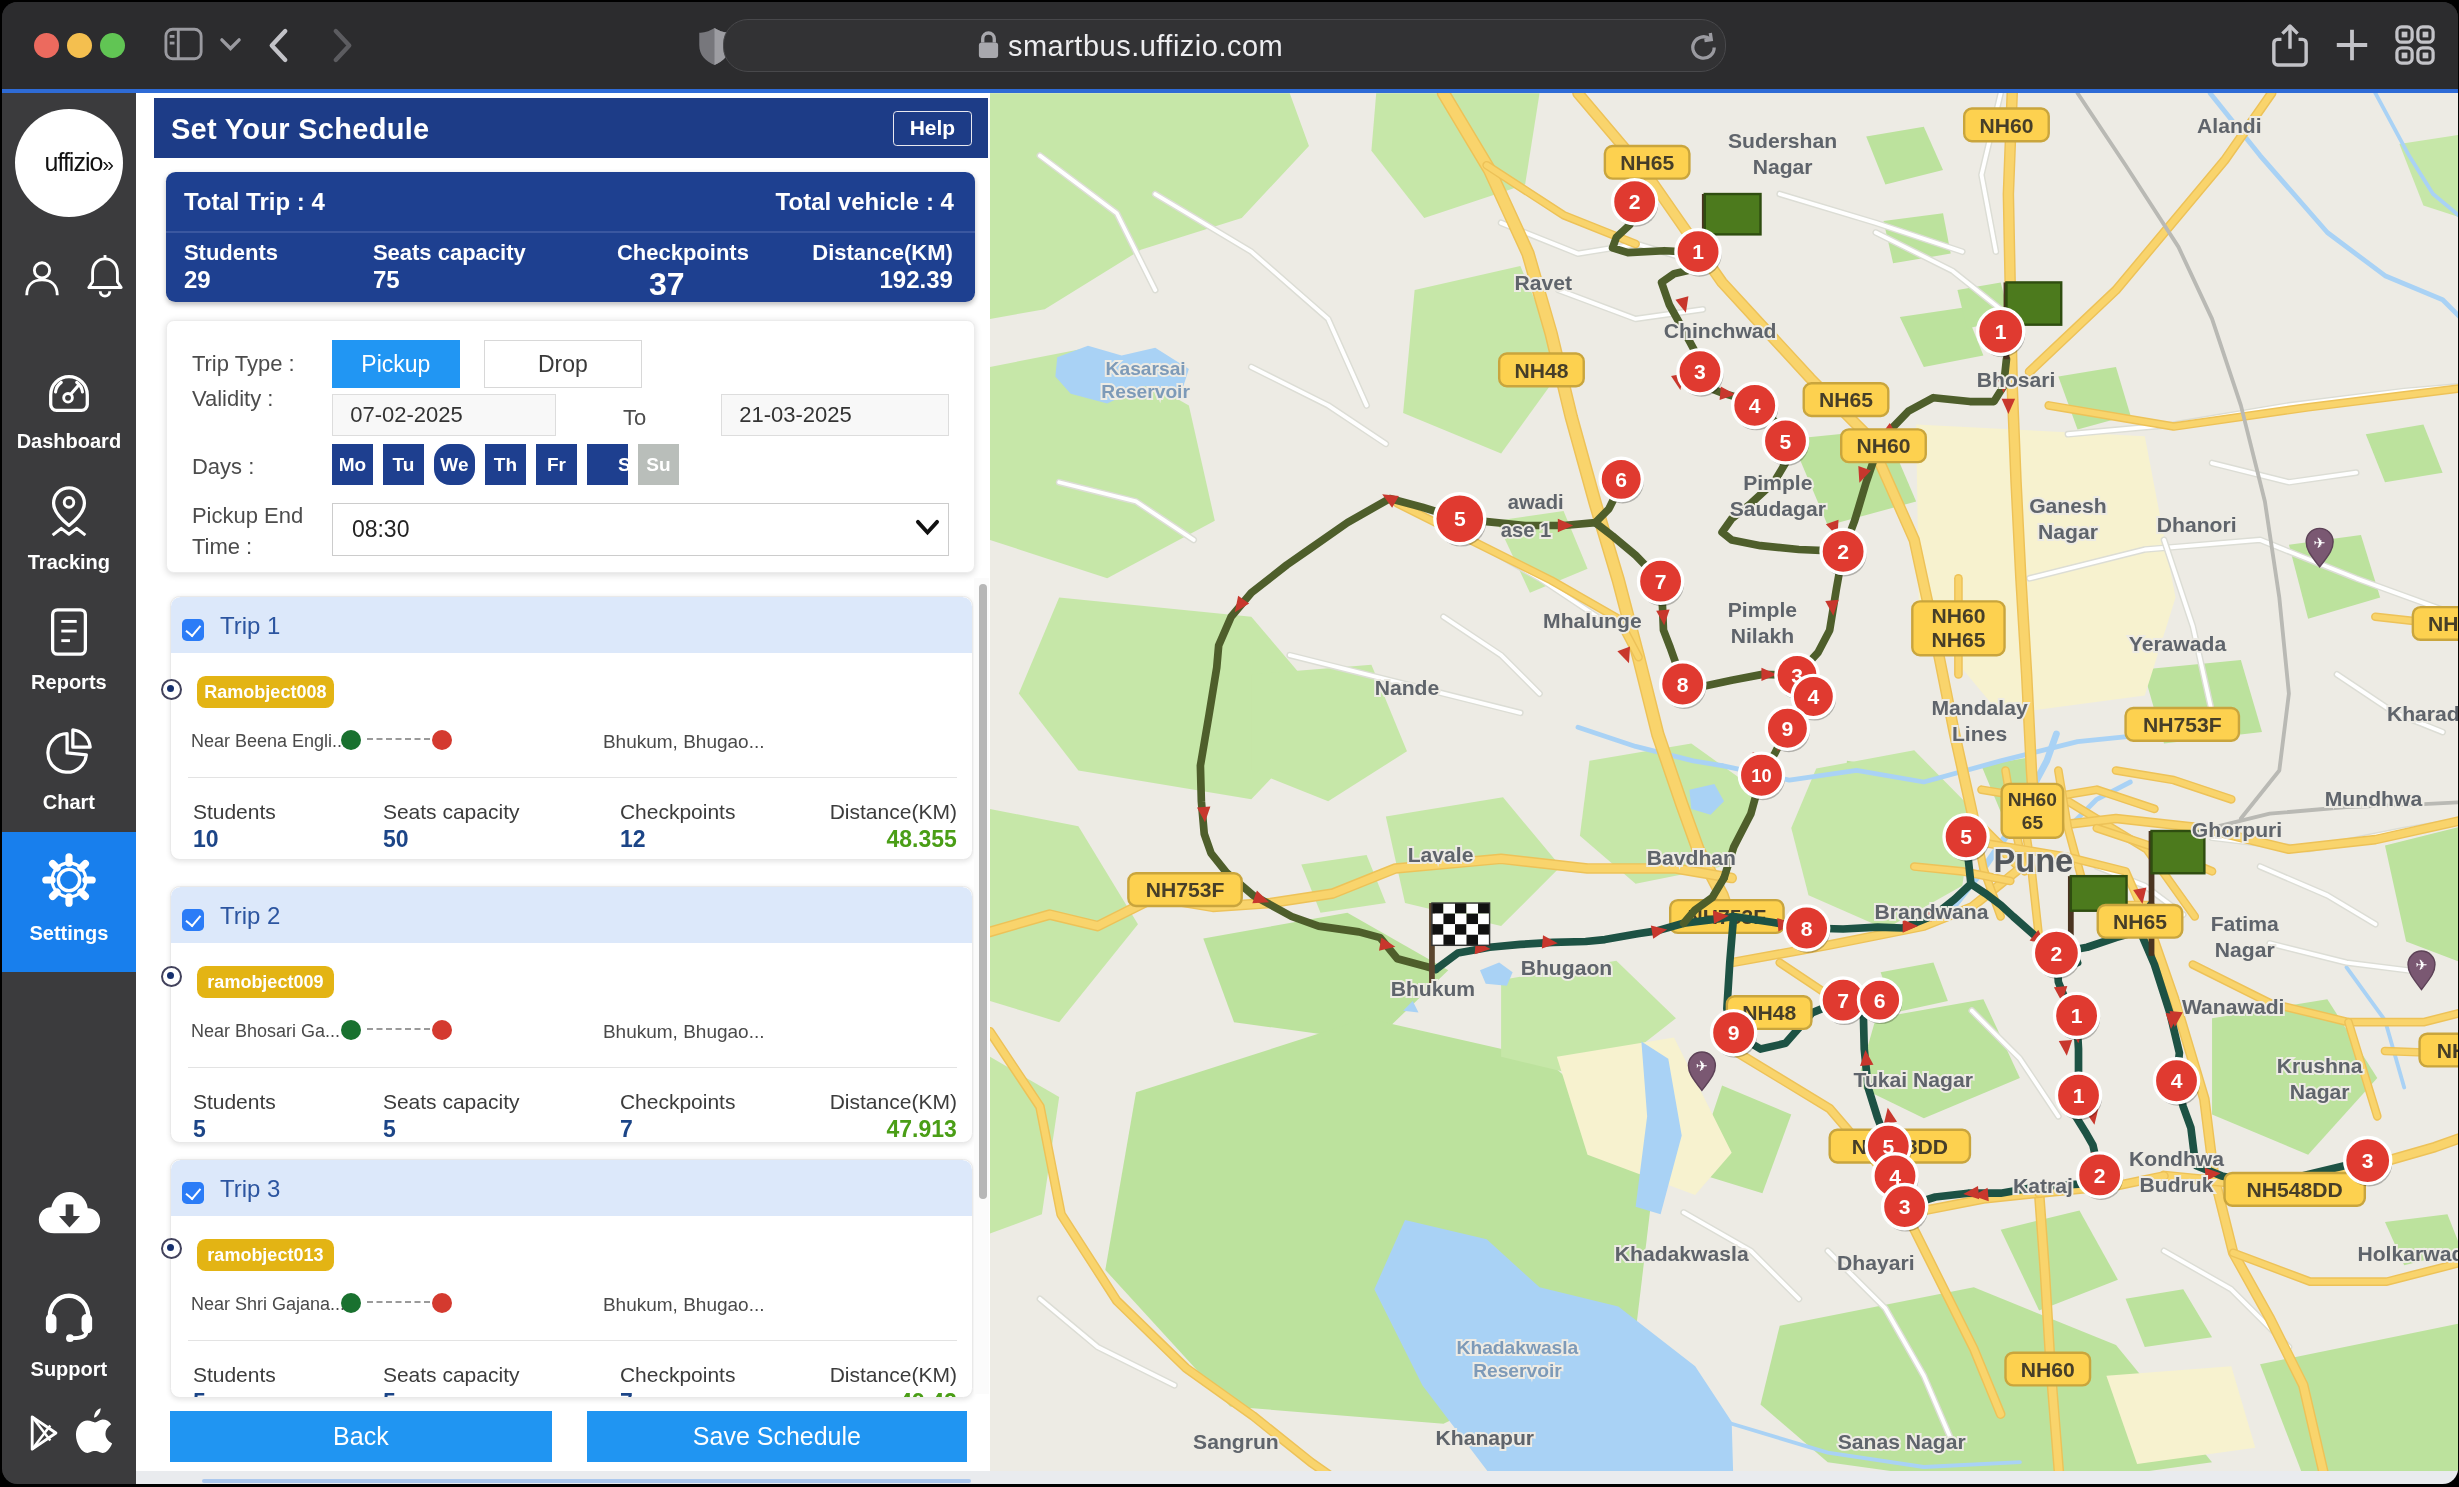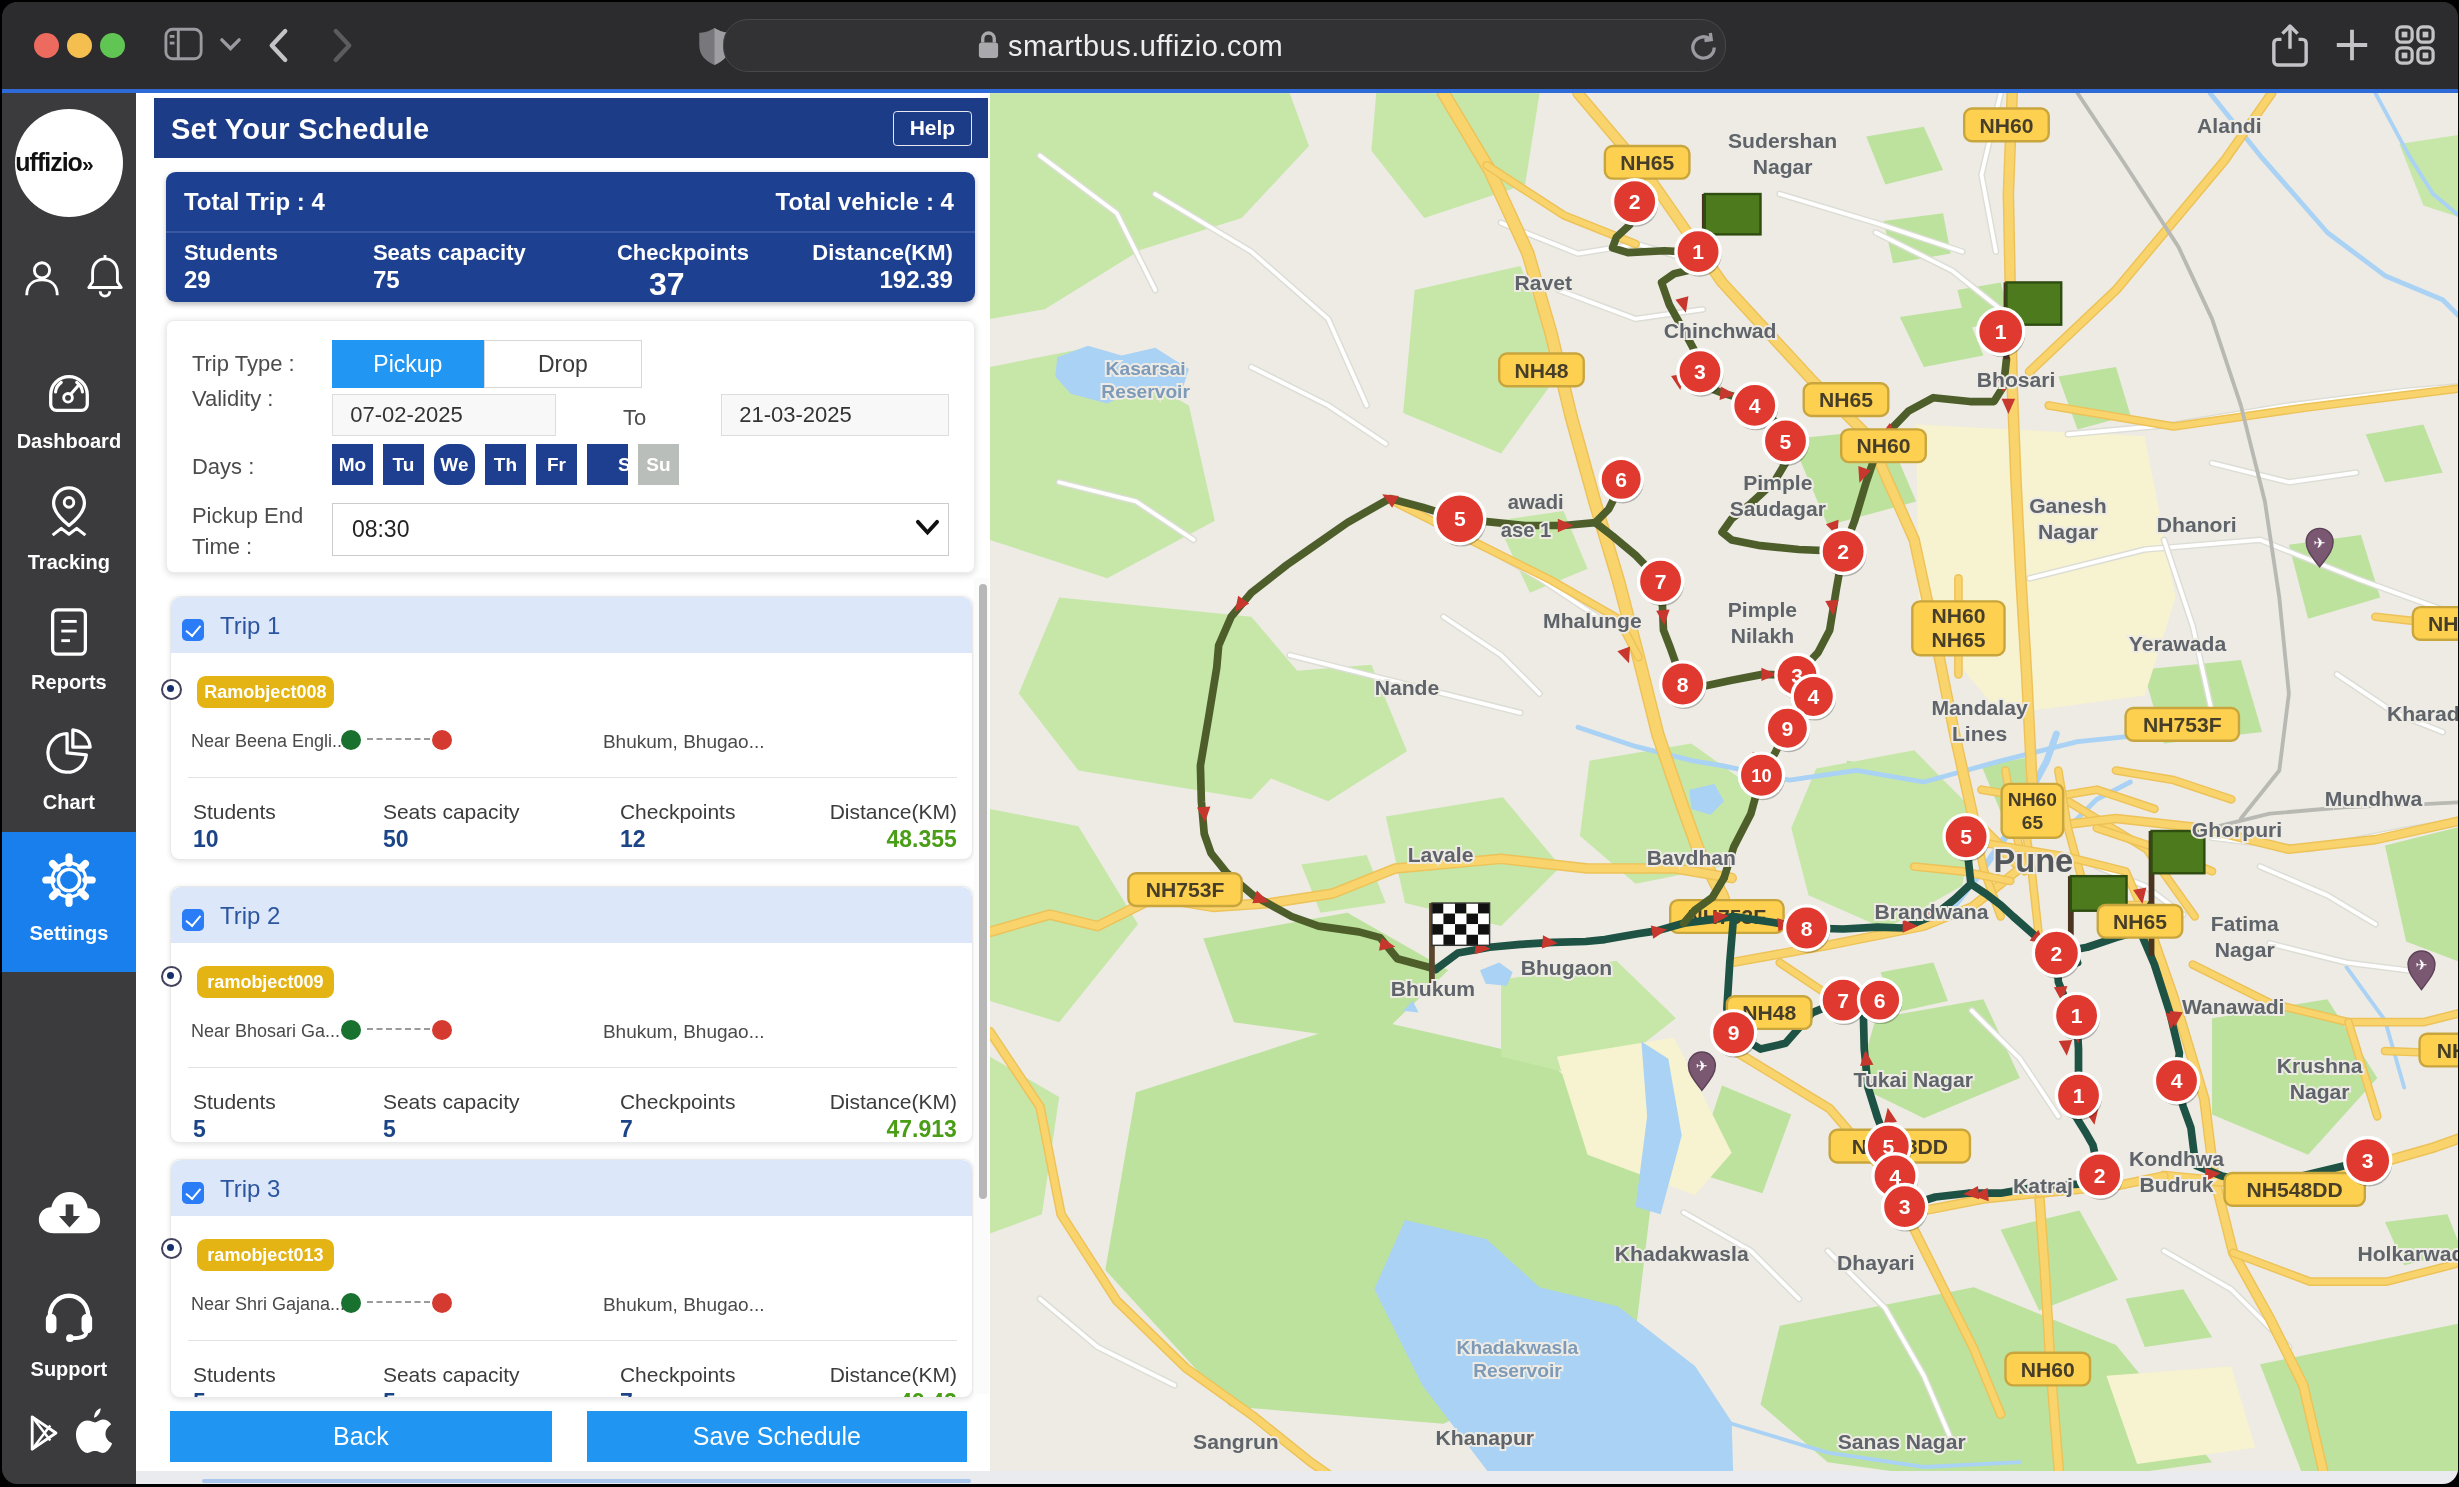--- a/index.html
+++ b/index.html
@@ -17,21 +17,21 @@
 .footer{left:134px;top:1469px;width:2322px;height:13.4px;background:#e9ebee}
 .hscroll{left:200px;top:1477px;width:769px;height:3.8px;background:#abc8ee;border-radius:1.9px}
 .hdr{left:152px;top:96px;width:834px;height:60px;background:#1d3c87}
 .hdr-title{left:169px;top:111px;font-size:29px;color:#fff;font-weight:bold;letter-spacing:0.3px}
 .helpbtn{left:891px;top:109px;width:79px;height:35px;border:1.9px solid #e8e8ef;border-radius:3.8px;color:#fff;font-size:21px;font-weight:bold;text-align:center;line-height:31px}
 .sumcard{left:164px;top:170px;width:809px;height:130px;background:#1e4090;border-radius:9.6px;box-shadow:0 2.9px 5.8px rgba(0,0,0,.25)}
 .sum-w{color:#fff;font-weight:bold}
 .sumdiv{left:164px;top:229px;width:809px;height:1.9px;background:#3a57a0}
 .formcard{left:164px;top:318px;width:809px;height:253px;background:#fff;border-radius:7.7px;border:1px solid #ececec;box-shadow:0 1.9px 7.7px rgba(0,0,0,.14)}
 .flabel{color:#4c4c4c;font-size:22px}
-.pickup{left:330px;top:338px;width:152px;height:48px;background:#2196f3;color:#fff;font-size:23px;text-align:center;line-height:48px}
+.pickup{left:330px;top:338px;width:128px;height:48px;background:#2196f3;color:#fff;font-size:23px;text-align:center;line-height:48px}
 .drop{left:482px;top:338px;width:158px;height:48px;background:#fff;border:1px solid #d8d8d8;color:#3a3a3a;font-size:23px;text-align:center;line-height:46px}
 .dinput{top:392px;height:42px;background:#f8f8f8;border:1px solid #ddd;color:#333;font-size:22px;line-height:40px;padding-left:17.3px}
 .day{top:442px;width:41px;height:41px;background:#1e3f8f;color:#fff;font-size:19px;font-weight:bold;text-align:center;line-height:41px}
 .sel{left:330px;top:501px;width:617px;height:53px;background:#fff;border:1px solid #ccc;color:#222;font-size:23px;line-height:51px;padding-left:19px}
 .tripcard{left:168px;width:803px;background:#fff;border-radius:9.6px;border:1px solid #e9e9e9;box-shadow:0 1.9px 5.8px rgba(0,0,0,.10)}
 .triphdr{position:absolute;left:0;top:0;width:100%;height:56px;background:#dce8fa;border-radius:9.6px 9.6px 0 0}
 .cb{position:absolute;left:11.5px;top:22px;width:22px;height:22px;background:#2b7cf7;border-radius:4.8px}
 .cb:after{content:"";position:absolute;left:6.7px;top:2.9px;width:6.7px;height:11.5px;border:solid #fff;border-width:0 2.9px 2.9px 0;transform:rotate(40deg)}
 .tripname{position:absolute;left:49px;top:15.4px;color:#2c55a0;font-size:24px}
 .radio{width:21px;height:21px;border:2.9px solid #42425c;border-radius:50%;background:#fff}
@@ -99,21 +99,21 @@
 <rect x="3" y="24" width="16" height="16" rx="5" fill="none" stroke="#c3c3c8" stroke-width="3.4"></rect>
 <rect x="25" y="24" width="16" height="16" rx="5" fill="none" stroke="#c3c3c8" stroke-width="3.4"></rect>
 <rect x="8" y="7" width="6" height="6" fill="#c3c3c8"></rect>
       <rect x="30" y="7" width="6" height="6" fill="#c3c3c8"></rect>
 <rect x="8" y="29" width="6" height="6" fill="#c3c3c8"></rect>
       <rect x="30" y="29" width="6" height="6" fill="#c3c3c8"></rect>
     </svg>
 <div class="abs sidebar"></div>
 <div class="abs settings-active"></div>
 <div class="abs" style="left:13.4px;top:107px;width:108px;height:108px;border-radius:50%;background:#fff"></div>
-<div class="abs" style="left:13.4px;top:146px;width:127px;color:#111;font-size:25px;font-weight:bold;letter-spacing:-1px">uffizio<span style="font-size:21px">»</span></div>
+<div class="abs" style="left:13.4px;top:146px;width:127px;text-align:center;color:#111;font-size:25px;font-weight:normal;letter-spacing:-1px">uffizio<span style="font-size:21px">»</span></div>
 <svg class="abs" style="left:19px;top:255px" width="42" height="42" viewBox="0 0 44 44">
 <circle cx="22" cy="14" r="8" fill="none" stroke="#fff" stroke-width="3"></circle>
 <path d="M6 40 C6 28 14 24 22 24 C30 24 38 28 38 40" fill="none" stroke="#fff" stroke-width="3"></path>
     </svg>
 <svg class="abs" style="left:82px;top:253px" width="42" height="44" viewBox="0 0 44 46">
 <path d="M22 4 C14 4 9 10 9 18 L9 28 L5 34 L39 34 L35 28 L35 18 C35 10 30 4 22 4 Z" fill="none" stroke="#fff" stroke-width="3" stroke-linejoin="round"></path>
 <path d="M17 38 a5 5 0 0 0 10 0" fill="none" stroke="#fff" stroke-width="3"></path>
 <line x1="22" y1="0" x2="22" y2="5" stroke="#fff" stroke-width="3"></line>
     </svg>
 <svg class="abs" style="left:41px;top:364px" width="52" height="52" viewBox="0 0 54 54">

